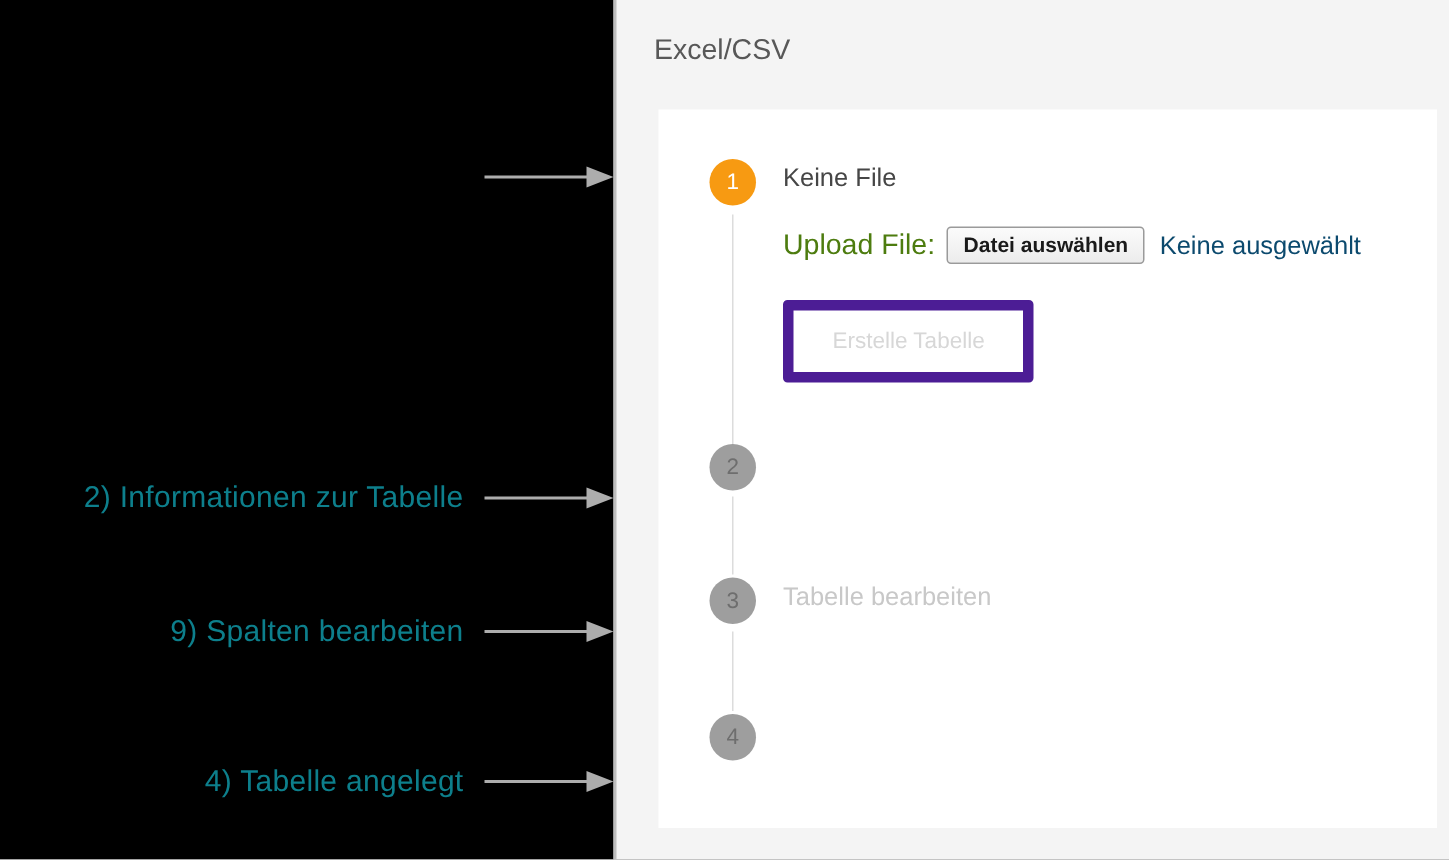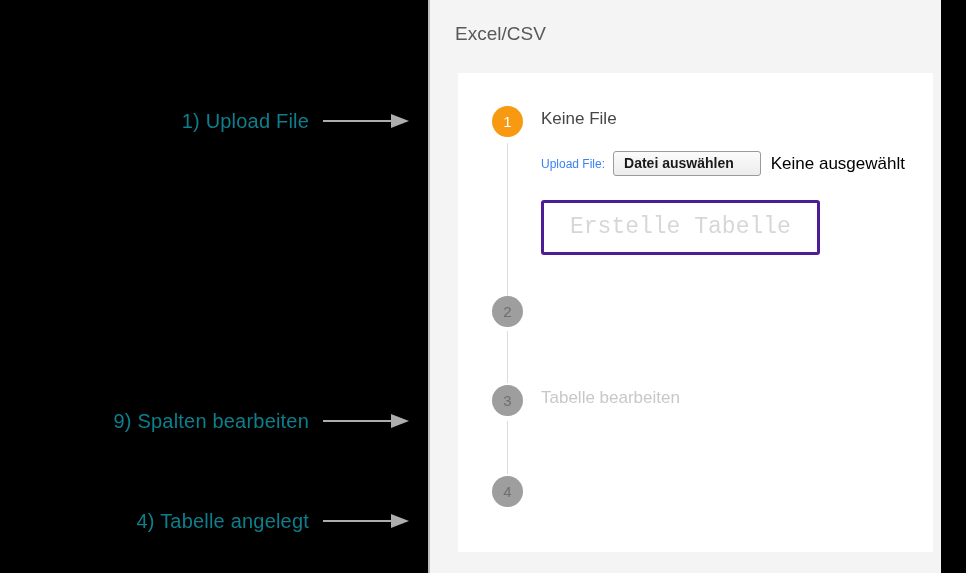--- a/index.html
+++ b/index.html
@@ -61,23 +61,23 @@
     width: 0;
     height: 0;
     border-top: 7px solid transparent;
     border-bottom: 7px solid transparent;
     border-left: 18px solid #adadad;
   }
 
   
   .app {
     position: absolute;
-    left: 428px;
-    top: 0;
-    width: 513px;
+    left: 409px;
+    top: 0;
+    width: 557px;
     height: 573px;
     background: #f4f4f4;
     border-left: 2px solid #bdbdbd;
     box-sizing: border-box;
   }
   .app-header {
     position: absolute;
     left: 25px;
     top: 24px;
     color: #585858;
@@ -152,69 +152,75 @@
   .conn-3 { top: 348px; height: 53px; }
 
   
   .upload-row {
     margin-top: 24px;
     display: flex;
     align-items: center;
     white-space: nowrap;
   }
   .upload-label {
-    font-size: 12px;
-    color: #3b82f6;
+    font-size: 19px;
+    color: #4d7c0f;
     margin-right: 8px;
   }
   .file-btn {
     font-family: "Liberation Sans", sans-serif;
     font-size: 14px;
     font-weight: bold;
     color: #1a1a1a;
     background: linear-gradient(#fbfbfb, #ececec);
     border: 1px solid #9a9a9a;
     border-radius: 3px;
-    padding: 4px 26px 5px 10px;
+    padding: 4px 10px 5px 10px;
     line-height: 1;
     cursor: default;
   }
   .file-status {
     font-size: 17px;
-    color: #000000;
+    color: #0c4a6e;
     margin-left: 10px;
   }
   .create-btn {
     display: inline-block;
     margin-top: 24px;
-    font-family: Liberation Mono, monospace;
-    font-size: 23px;
+    font-family: Liberation Sans, sans-serif;
+    font-size: 15px;
     color: #d7d7d7;
     background: #ffffff;
-    border: 3px solid #4c1d95;
+    border: 7px solid #4c1d95;
     border-radius: 3px;
     padding: 13px 26px;
     line-height: 1;
   }
 </style>
 </head>
 <body>
 
 <div id="screen">
 
   <div class="annot-panel">
 
     <div class="annot-row" style="top:111px;">
-      <span class="annot-label">1) Upload File</span>
-      <span class="annot-arrow">
-        <span class="shaft"></span>
-          <span class="head"></span>
-      </span>
-    </div>
-
+      <span class="annot-arrow">
+        <span class="shaft"></span>
+          <span class="head"></span>
+      </span>
+    </div>
+
+    <div class="annot-row" style="top:322px;">
+      <span class="annot-label">2) Informationen zur Tabelle</span>
+      <span class="annot-arrow">
+        <span class="shaft"></span>
+          <span class="head"></span>
+      </span>
+    </div>
 
     <div class="annot-row" style="top:411px;">
       <span class="annot-label">9) Spalten bearbeiten</span>
       <span class="annot-arrow">
         <span class="shaft"></span>
           <span class="head"></span>
       </span>
     </div>
 
     <div class="annot-row" style="top:500px;margin-top:11px;">

